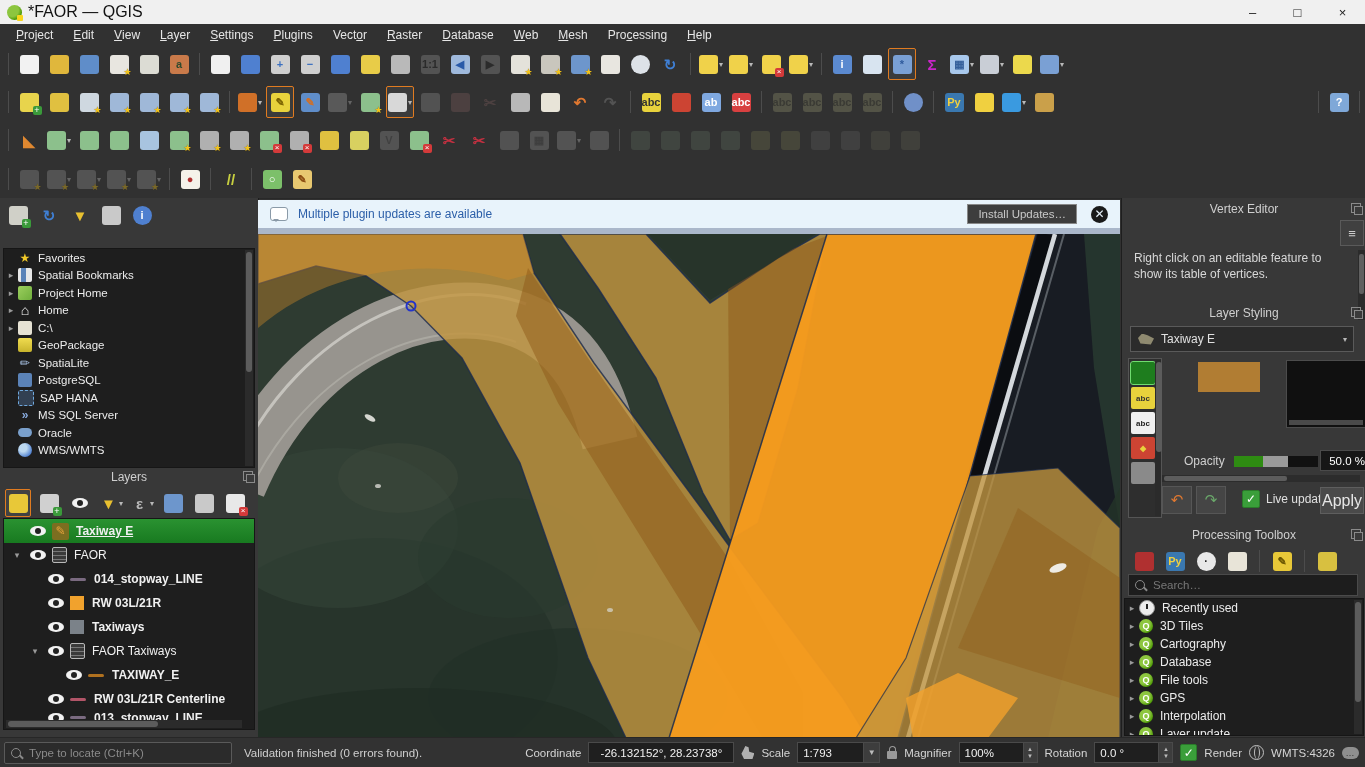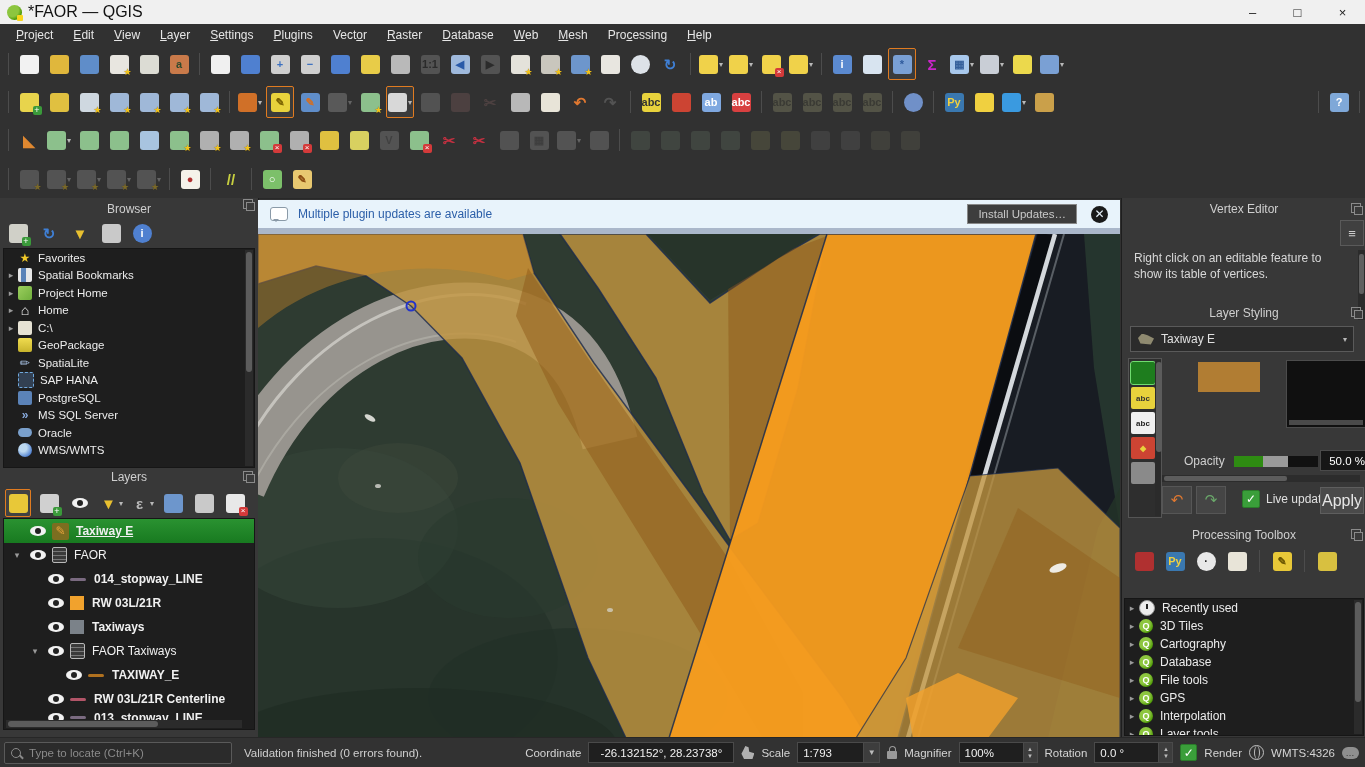--- a/index.html
+++ b/index.html
@@ -635,24 +635,20 @@
         </span>
       </div>
       <div class="tbtn">
         <span class="tico" style="background: rgb(232, 200, 112);">
           <span class="tg" style="color: rgb(138, 74, 16);">✎</span>
         </span>
       </div>
     </div>
 
   <div class="leftpanel">
-    <div class="panel-h" style="padding-top:4px;">
-      <span>Browser</span>
-      <span class="dock-ico"></span>
-    </div>
     <div class="ptools">
         <div class="tbtn">
           <span class="tico" style="background: rgb(208, 208, 200);">
             <span class="bp">+</span>
           </span>
         </div>
         <div class="tbtn">
           <span class="tico tr">
             <span class="tg" style="color: rgb(63, 127, 212); font-size: 15px;">↻</span>
           </span>
@@ -705,27 +701,27 @@
           <span class="bico" style="background: linear-gradient(rgb(240, 220, 80), rgb(200, 180, 44));"></span>
           <span>GeoPackage</span>
         </div>
         <div class="trow">
           <span class="caret"></span>
           <span class="bico" style="color: rgb(159, 184, 216); transform: rotate(-45deg);">✎</span>
           <span>SpatiaLite</span>
         </div>
         <div class="trow">
           <span class="caret"></span>
+          <span class="bico" style="background: rgb(91, 131, 184);"></span>
+          <span>PostgreSQL</span>
+        </div>
+        <div class="trow">
+          <span class="caret"></span>
           <span class="bico" style="border: 1px dashed rgb(111, 168, 220); background: rgba(90, 130, 180, 0.35);"></span>
           <span>SAP HANA</span>
-        </div>
-        <div class="trow">
-          <span class="caret"></span>
-          <span class="bico" style="background: rgb(91, 131, 184);"></span>
-          <span>PostgreSQL</span>
         </div>
         <div class="trow">
           <span class="caret"></span>
           <span class="bico" style="color: rgb(136, 170, 221); font-weight: bold;">»</span>
           <span>MS SQL Server</span>
         </div>
         <div class="trow">
           <span class="caret"></span>
           <span class="bico" style="background: rgb(122, 160, 204); border-radius: 7px; height: 9px;"></span>
           <span>Oracle</span>
@@ -976,20 +972,24 @@
         <div class="tbtn">
           <span class="tico" style="background: rgb(232, 200, 56);">
             <span class="tg" style="color: rgb(106, 85, 0);">✎</span>
           </span>
         </div>
         <span class="tbsep"></span>
         <div class="tbtn">
           <span class="tico" style="background: rgb(216, 192, 64);"></span>
         </div>
       </div>
+    <div class="pt-search">
+      <span class="magico"></span>
+      <input type="text" placeholder="Search…" style="">
+    </div>
     <div class="tree pt-tree">
       <div class="trow">
           <span class="caret">▸</span>
           <span class="clockico"></span>
           <span>Recently used</span>
         </div>
         <div class="trow">
           <span class="caret">▸</span>
           <span class="qico">Q</span>
           <span>3D Tiles</span>
@@ -1015,21 +1015,21 @@
           <span>GPS</span>
         </div>
         <div class="trow">
           <span class="caret">▸</span>
           <span class="qico">Q</span>
           <span>Interpolation</span>
         </div>
         <div class="trow">
           <span class="caret">▸</span>
           <span class="qico">Q</span>
-          <span>Layer tools</span>
+          <span>Layer update</span>
         </div>
         <div class="vscroll">
           <span class="vthumb" style="top:2px;height:100px;"></span>
         </div>
     </div>
   </div>
 
   <div class="statusbar">
     <div class="locate">
       <span class="magico"></span>

